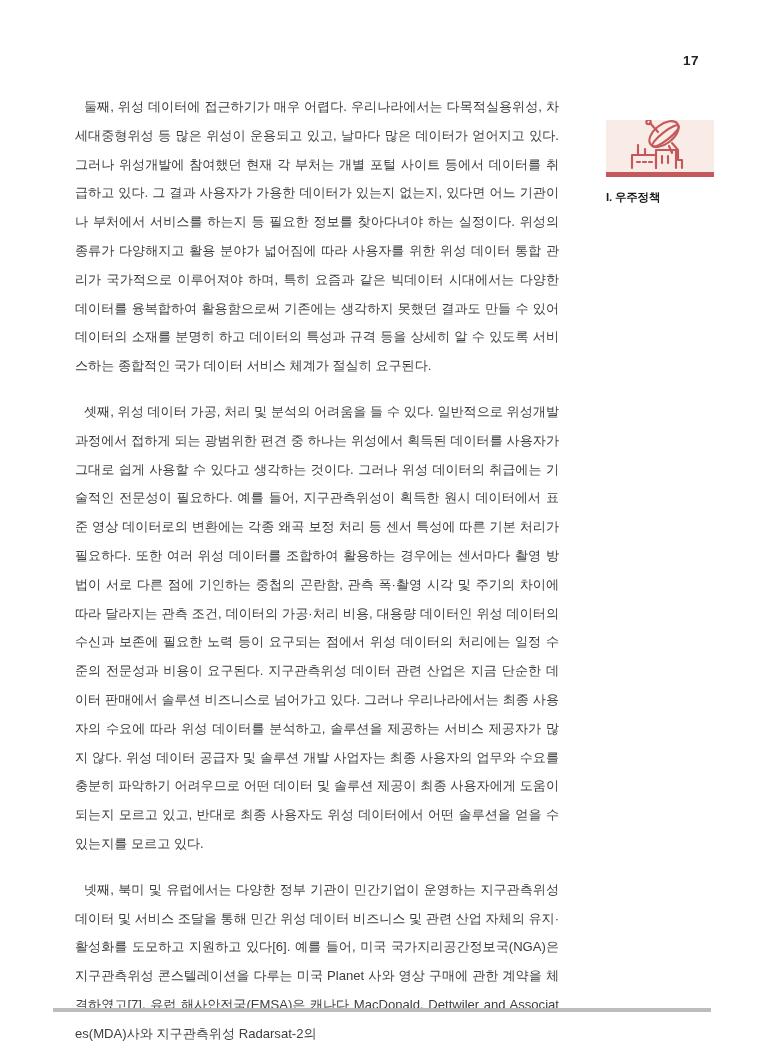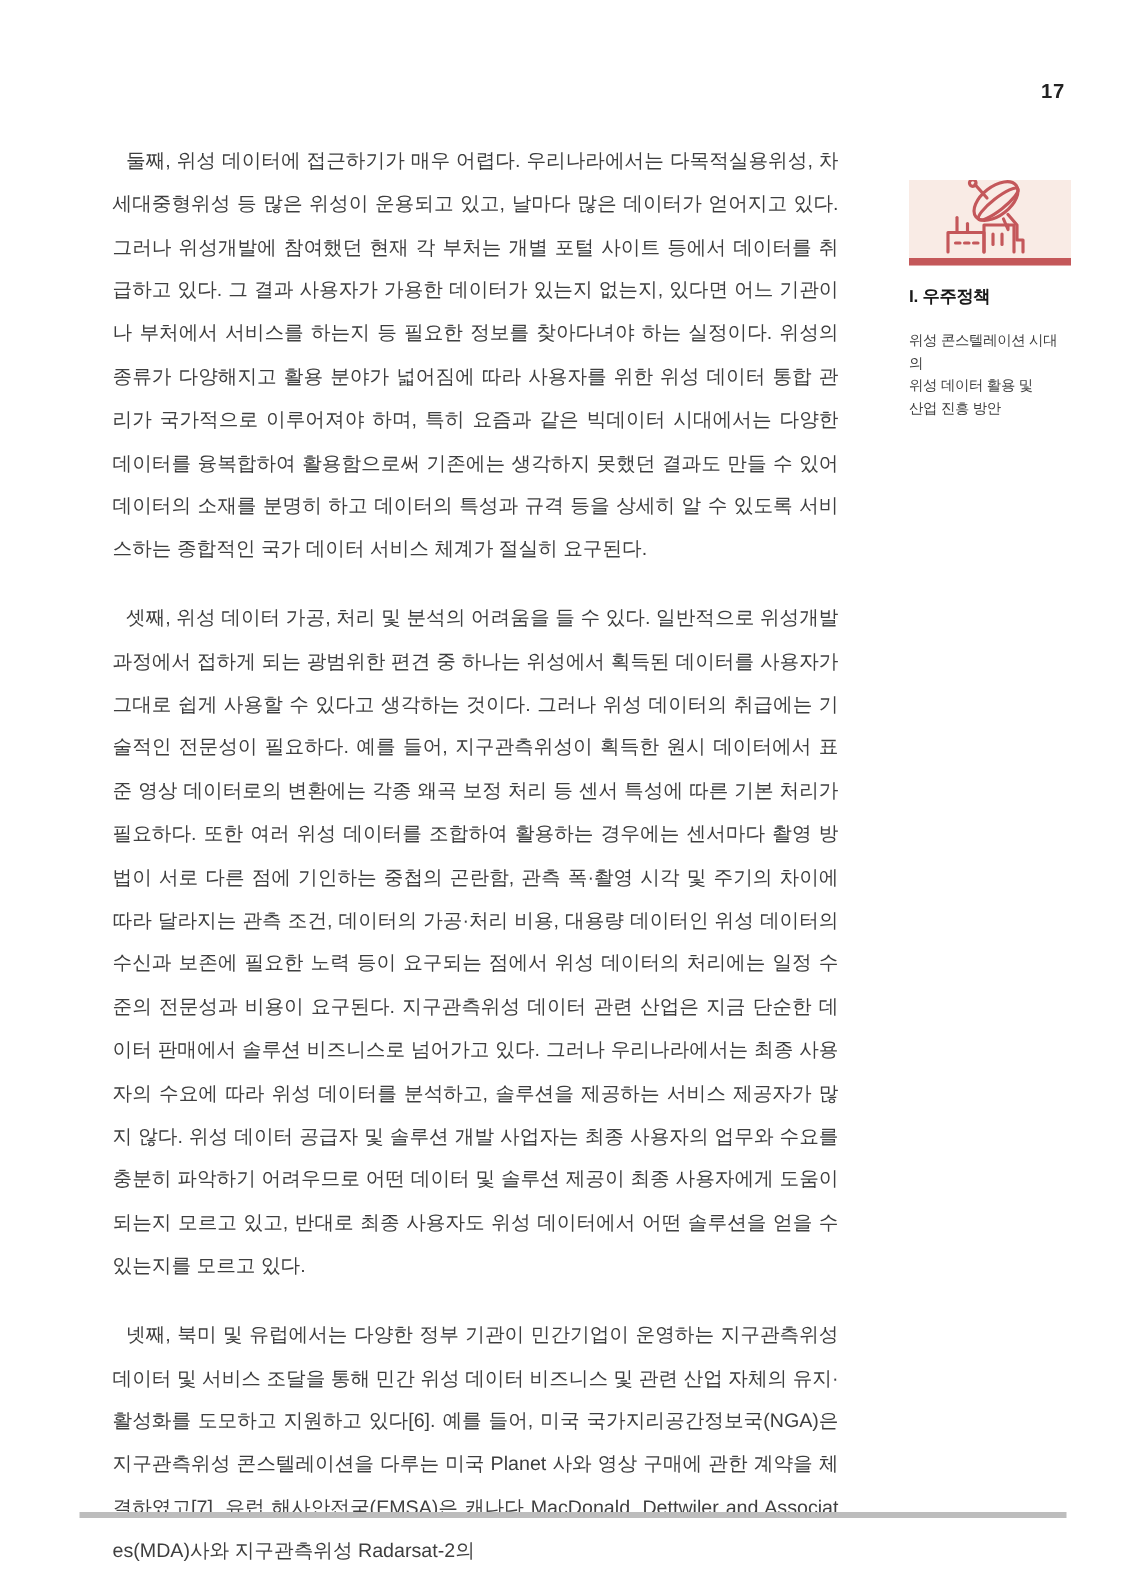--- a/index.html
+++ b/index.html
@@ -15,21 +15,21 @@
     background: #ffffff;
     overflow: hidden;
   }
 
   
   .page-number {
     position: absolute;
     left: 672px;
     top: 53px;
     width: 38px;
-    text-align: right;
+    text-align: center;
     font-size: 13.5px;
     font-weight: bold;
     color: #222222;
     letter-spacing: 0.5px;
   }
 
   
   .content {
     position: absolute;
     left: 75px;
@@ -133,23 +133,18 @@
           <line x1="43" y1="42" x2="46" y2="42"></line>
 
           <line x1="32" y1="25" x2="32" y2="35"></line>
           <line x1="39" y1="29" x2="39" y2="35"></line>
         </svg>
       </span>
     </div>
 
     <div class="sidebar-section">I. 우주정책</div>
 
-    <div class="sidebar-title">
-      <div>위성 콘스텔레이션 시대의</div>
-      <div>위성 데이터 활용 및</div>
-      <div>산업 진흥 방안</div>
-    </div>
 
   </div>
 
   <div class="footer-divider"></div>
 
 </div>
 
 </body></html>

